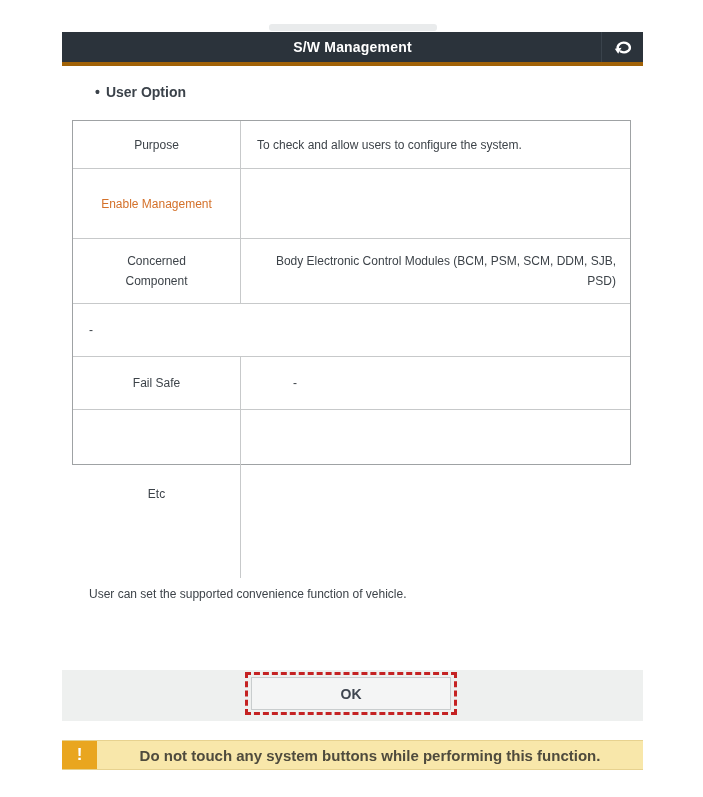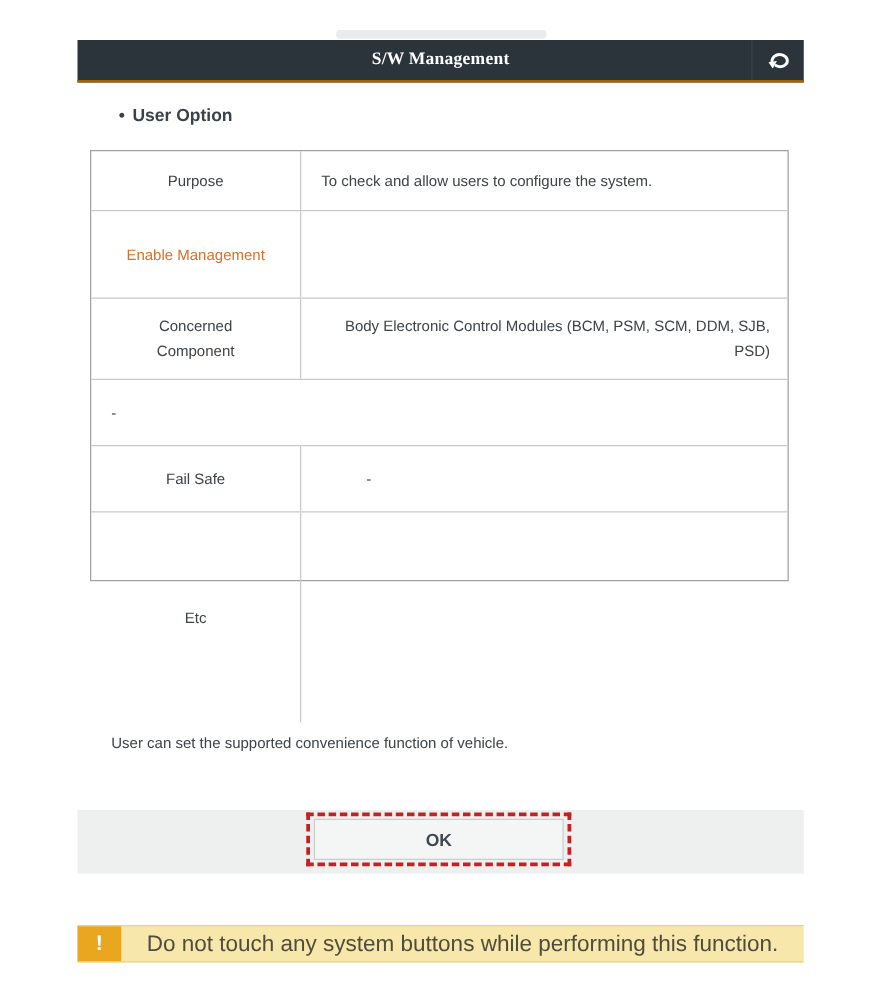--- a/index.html
+++ b/index.html
@@ -22,24 +22,23 @@
     background: #e9ebec;
     border-radius: 3px;
   }
 
   
   .header {
     position: absolute;
     left: 62px; top: 32px;
     width: 581px; height: 34px;
     background: #2b333b;
-    border-bottom: 2px solid #a16207;
-    display: flex;
-    align-items: center;
-    font-family: Liberation Serif, serif;
+    border-bottom: 4px solid #a16207;
+    display: flex;
+    align-items: center;
   }
   .header-title {
     position: absolute;
     left: 0; right: 0;
     text-align: center;
     color: #ffffff;
     font-size: 14px;
     font-weight: bold;
     letter-spacing: 0.2px;
   }
@@ -97,21 +96,21 @@
   .r1 { height: 70px; }
   .r2 { height: 65px; }
   .r3 { height: 53px; }
   .r4 { height: 53px; gap: 36px; }
   .r5 { height: 54px; flex-direction: column; }
   .value-lines div { line-height: 21px; }
 
   
   .footer-band {
     position: absolute;
-    left: 62px; top: 648px;
+    left: 62px; top: 670px;
     width: 581px; height: 51px;
     background: #eef0ef;
   }
   .ok-annotation {
     position: absolute;
     left: 183px; top: 2px;            
     width: 212px; height: 43px;
     border: 3px dashed #c42222;
     display: flex;
     align-items: center;
@@ -150,22 +149,22 @@
     font-size: 17px;
     display: flex;
     align-items: center;
     justify-content: center;
   }
   .warning-message {
     flex: 1;
     display: flex;
     align-items: center;
     justify-content: center;
-    font-size: 18px;
-    font-weight: normal;
+    font-size: 15px;
+    font-weight: bold;
     color: #4f4b3d;
   }
 </style>
 </head>
 <body>
 
 <div class="page">
 
   <div class="top-handle"></div>
 

